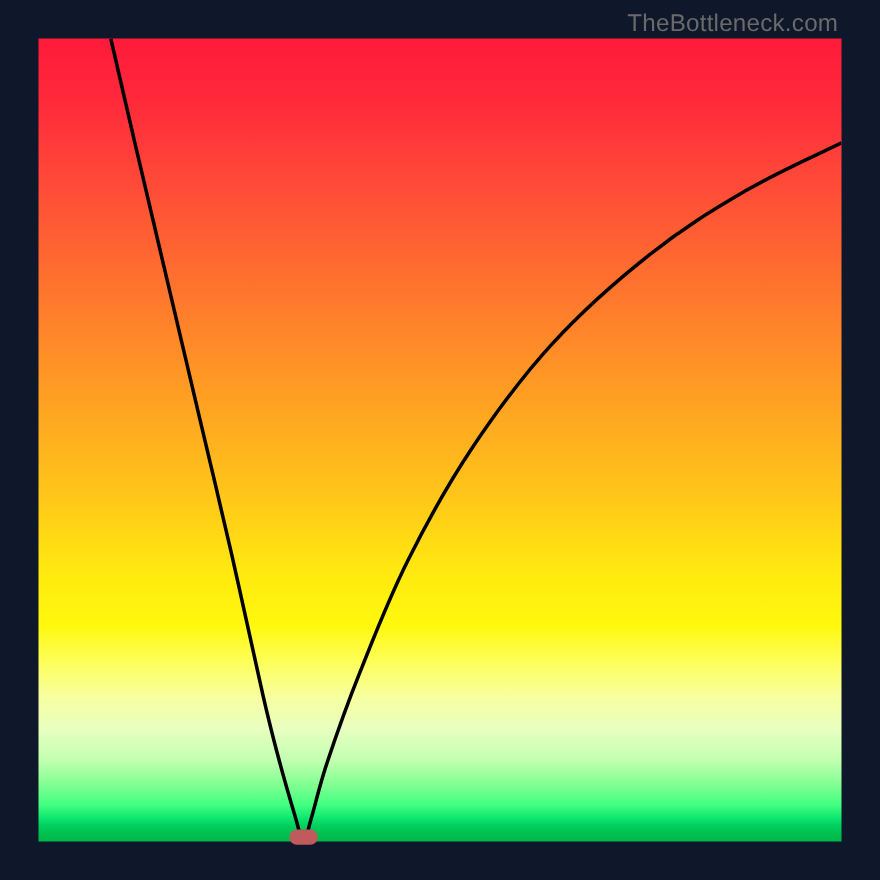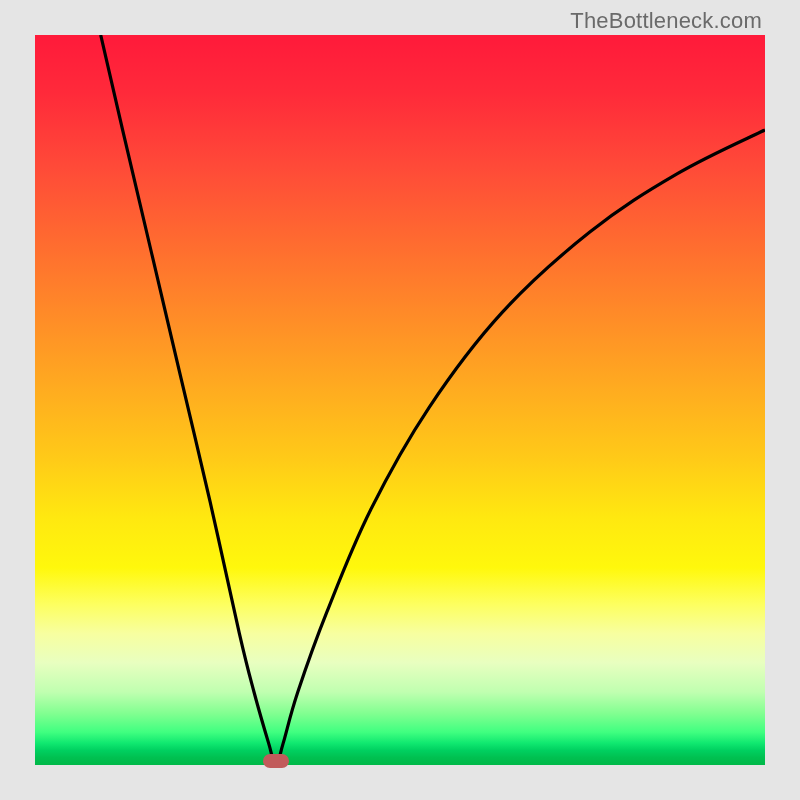--- a/index.html
+++ b/index.html
@@ -1,17 +1,17 @@
 <!DOCTYPE html>
 <html><head>
 <meta charset="utf-8">
 <style>
   * { margin: 0; padding: 0; box-sizing: border-box; }
   body { width: 800px; height: 800px; background: #000; position: relative; font-family: Arial, sans-serif; }
-  .frame { position: absolute; top: 0; left: 0; width: 800px; height: 800px; background: #e5e5e5; }
+  .frame { position: absolute; top: 0; left: 0; width: 800px; height: 800px; background: #0f172a; }
   .plot-area {
     position: absolute;
     top: 35px;
     left: 35px;
     width: 730px;
     height: 730px;
     background: linear-gradient(to bottom,
       #ff1a3a 0%,
       #ff2a3a 8%,
       #ff4a38 18%,

